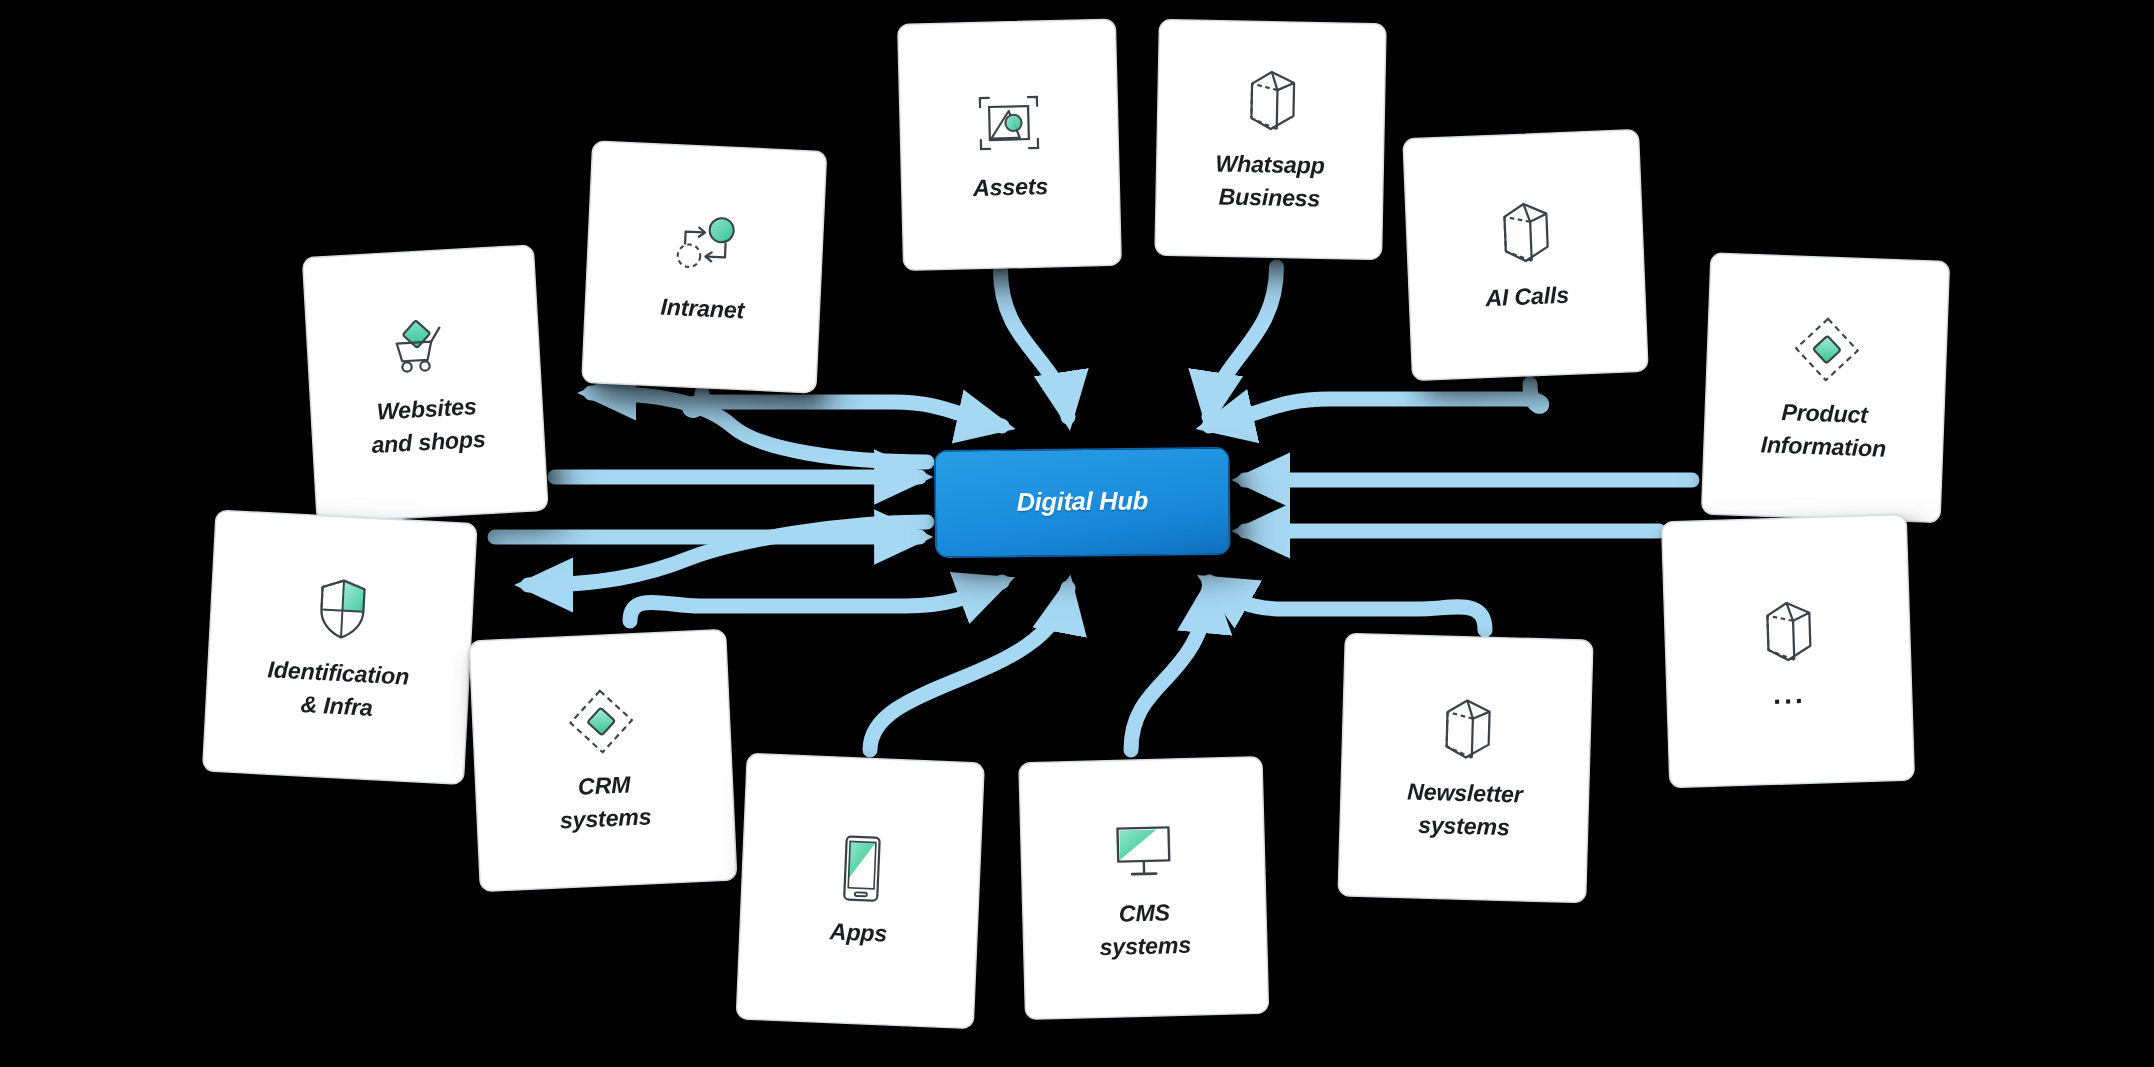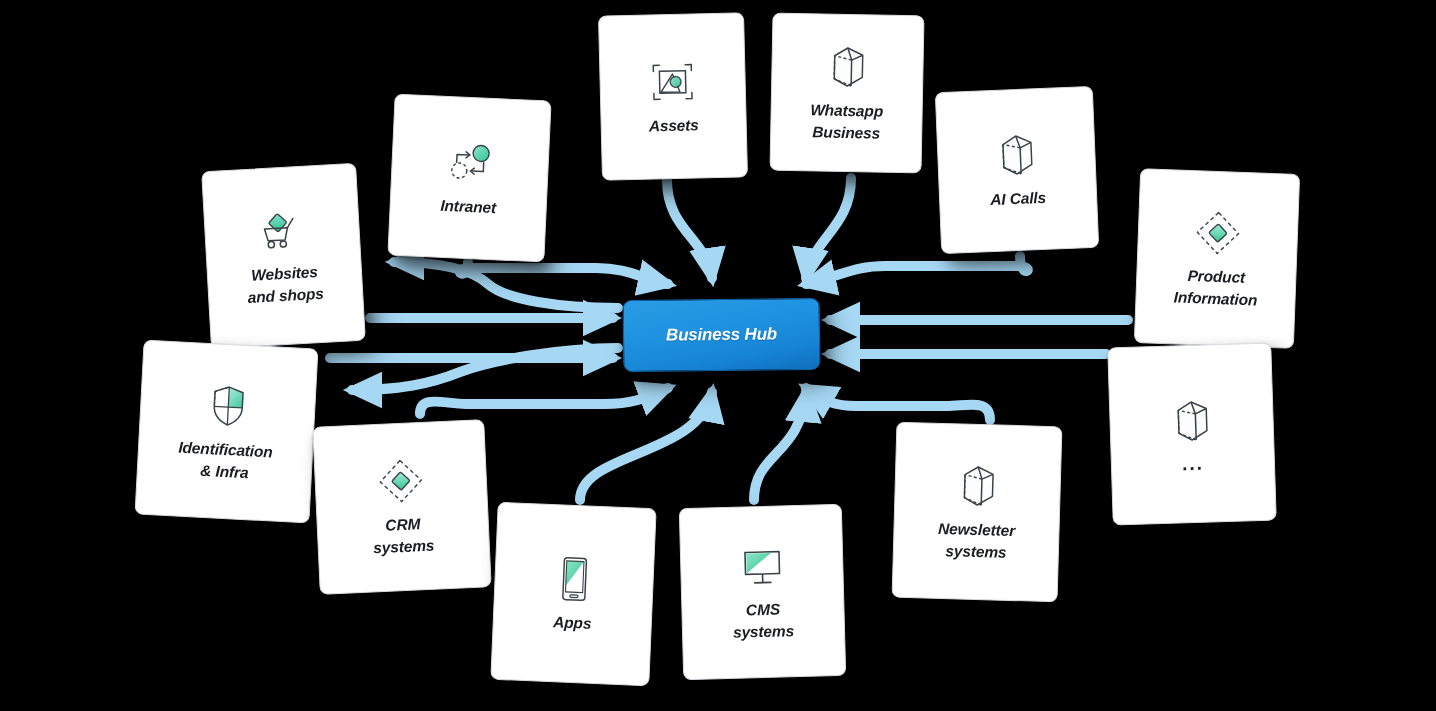--- a/index.html
+++ b/index.html
@@ -312,16 +312,16 @@
         <path d="M26,16 L9,12" fill="none" stroke="#3c4348" stroke-width="1.4" stroke-dasharray="3 2.4"></path>
         <path d="M26,42 L9,35" fill="none" stroke="#3c4348" stroke-width="1.4" stroke-dasharray="3 2.4"></path>
         <path d="M9,12 L9,35" fill="none" stroke="#3c4348" stroke-width="1.4" stroke-dasharray="3 2.4"></path>
       </svg>
     </span>
     <span class="lbl">Newsletter
 systems</span>
   </div>
 
   <div id="hub" style="left:623px;top:299px;width:197px;height:72px;transform:rotate(-0.6deg);">
-    <span class="lbl">Business Hub</span>
+    <span class="lbl">Digital Hub</span>
   </div>
 
 </div>
 
 </body></html>

